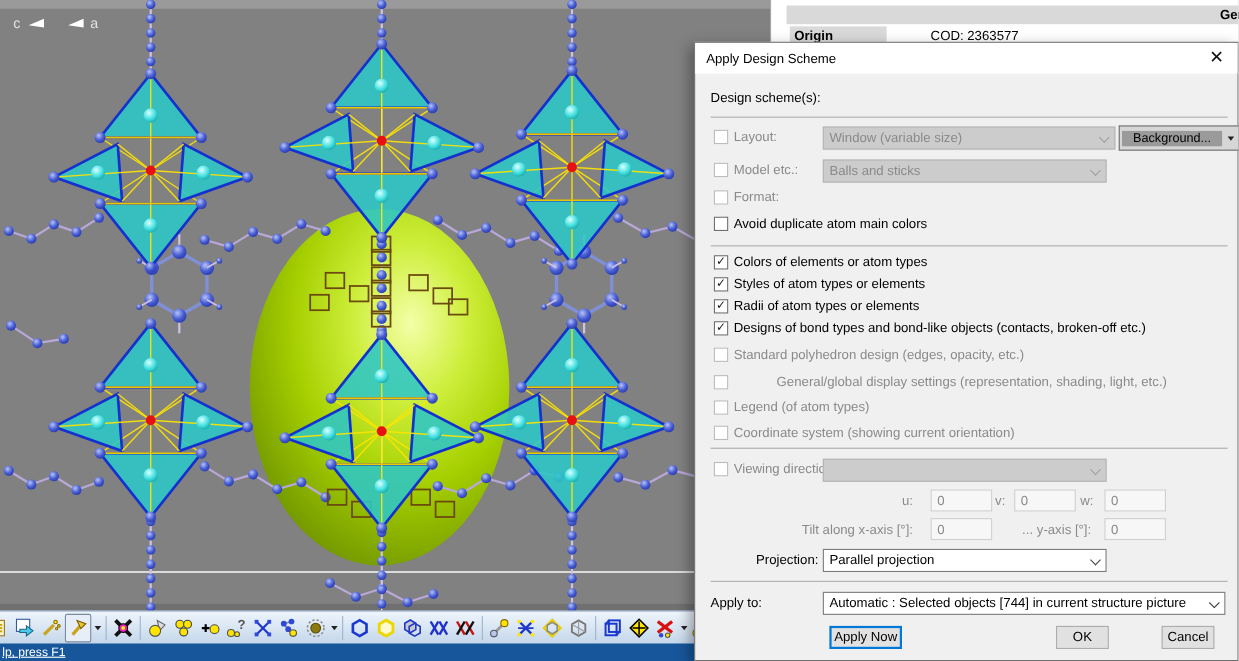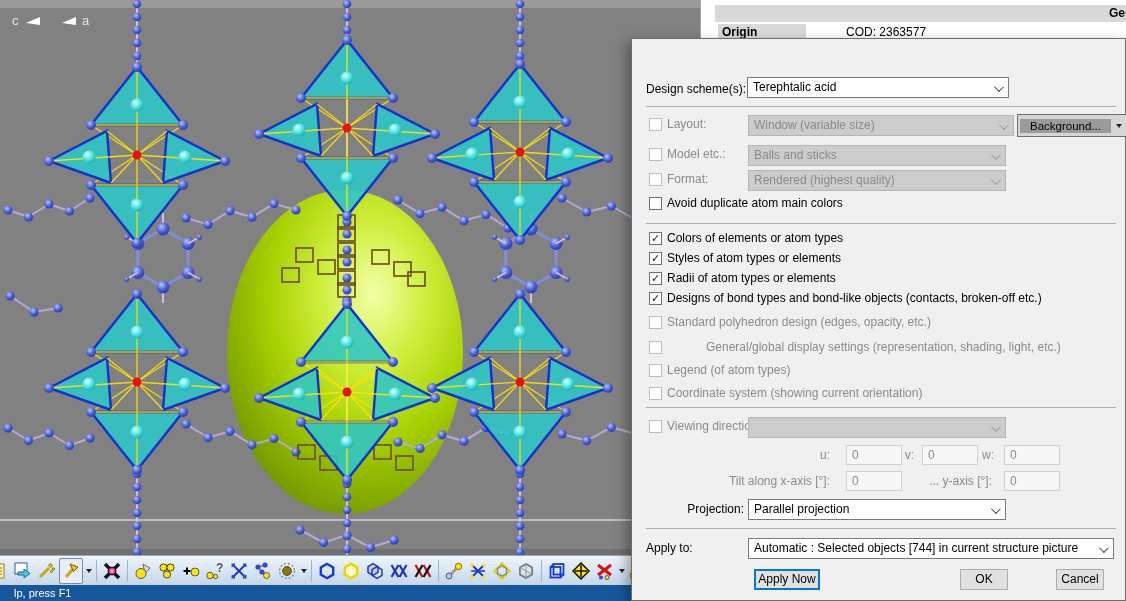--- a/index.html
+++ b/index.html
@@ -27,21 +27,21 @@
   .tb-icon{width:22px;height:24px;display:flex;align-items:center;justify-content:center;flex:0 0 auto;
            margin:0 1px;}
   .tb-icon.cut{margin-left:-13px;}
   .tb-icon.pressed{border:1px solid #7a8aa0;background:#e7eef7;border-radius:2px;}
   .tb-dd{width:9px;height:24px;display:flex;align-items:center;justify-content:center;flex:0 0 auto;}
   .tb-dd i{width:0;height:0;border-left:3px solid transparent;border-right:3px solid transparent;
            border-top:4px solid #222;}
 
   
   #statusbar{position:absolute;left:0;top:585px;width:631px;height:16px;background:#17569b;
-             color:#fff;font-size:11px;line-height:16px;padding-left:14px;box-sizing:border-box;white-space:nowrap;}
+             color:#fff;font-size:11px;line-height:16px;padding-left:2px;box-sizing:border-box;white-space:nowrap;text-decoration:underline;}
 
   
   #dialog{position:absolute;left:631px;top:38px;width:495px;height:563px;background:#f0f0f0;
           border:1px solid #6e6e6e;box-sizing:border-box;box-shadow:-4px 4px 12px rgba(0,0,0,.35);}
   #dlg-title{position:absolute;left:0;top:0;right:0;height:28px;background:#ffffff;}
   #dlg-title-text{position:absolute;left:10px;top:7px;color:#000;}
   #dlg-close{position:absolute;right:8px;top:3px;width:22px;height:22px;text-align:center;
              font-size:16px;line-height:22px;color:#111;cursor:pointer;}
 
   .lbl{position:absolute;color:#000;white-space:nowrap;}
@@ -727,25 +727,26 @@
         <text x="9" y="10" font-size="9.5" font-weight="bold" fill="#111">Fe</text>
       </svg>
     </span>
   </div>
 
 <div id="statusbar">
   <span>lp, press F1</span>
 </div>
 
 <div id="dialog">
+  <div id="dlg-title">
+    <span id="dlg-title-text">Apply Design Scheme</span>
+    <span id="dlg-close">✕</span>
+  </div>
 
   <div class="lbl" style="left:14px;top:43px;">Design scheme(s):</div>
-  <div class="combo" style="left:115px;top:38px;width:262px;">
-    <span>Terephtalic acid</span>
-  </div>
 
   <div class="sep" style="top:67px;"></div>
 
   <label class="chk-row dis" style="top:79px;">
     <span class="cb dis"></span>
       <span class="t">Layout:</span>
   </label>
   <div class="combo dis" style="left:116px;top:76px;width:266px;">
     <span>Window (variable size)</span>
   </div>
@@ -761,23 +762,20 @@
       <span class="t">Model etc.:</span>
   </label>
   <div class="combo dis" style="left:116px;top:106px;width:258px;">
     <span>Balls and sticks</span>
   </div>
 
   <label class="chk-row dis" style="top:134px;">
     <span class="cb dis"></span>
       <span class="t">Format:</span>
   </label>
-  <div class="combo dis" style="left:116px;top:131px;width:258px;">
-    <span>Rendered (highest quality)</span>
-  </div>
 
   <label class="chk-row" style="top:158px;">
     <span class="cb"></span>
       <span class="t">Avoid duplicate atom main colors</span>
   </label>
 
   <div class="sep" style="top:184px;"></div>
 
   <div id="options-list">
       <label class="chk-row" style="top: 193px;">

